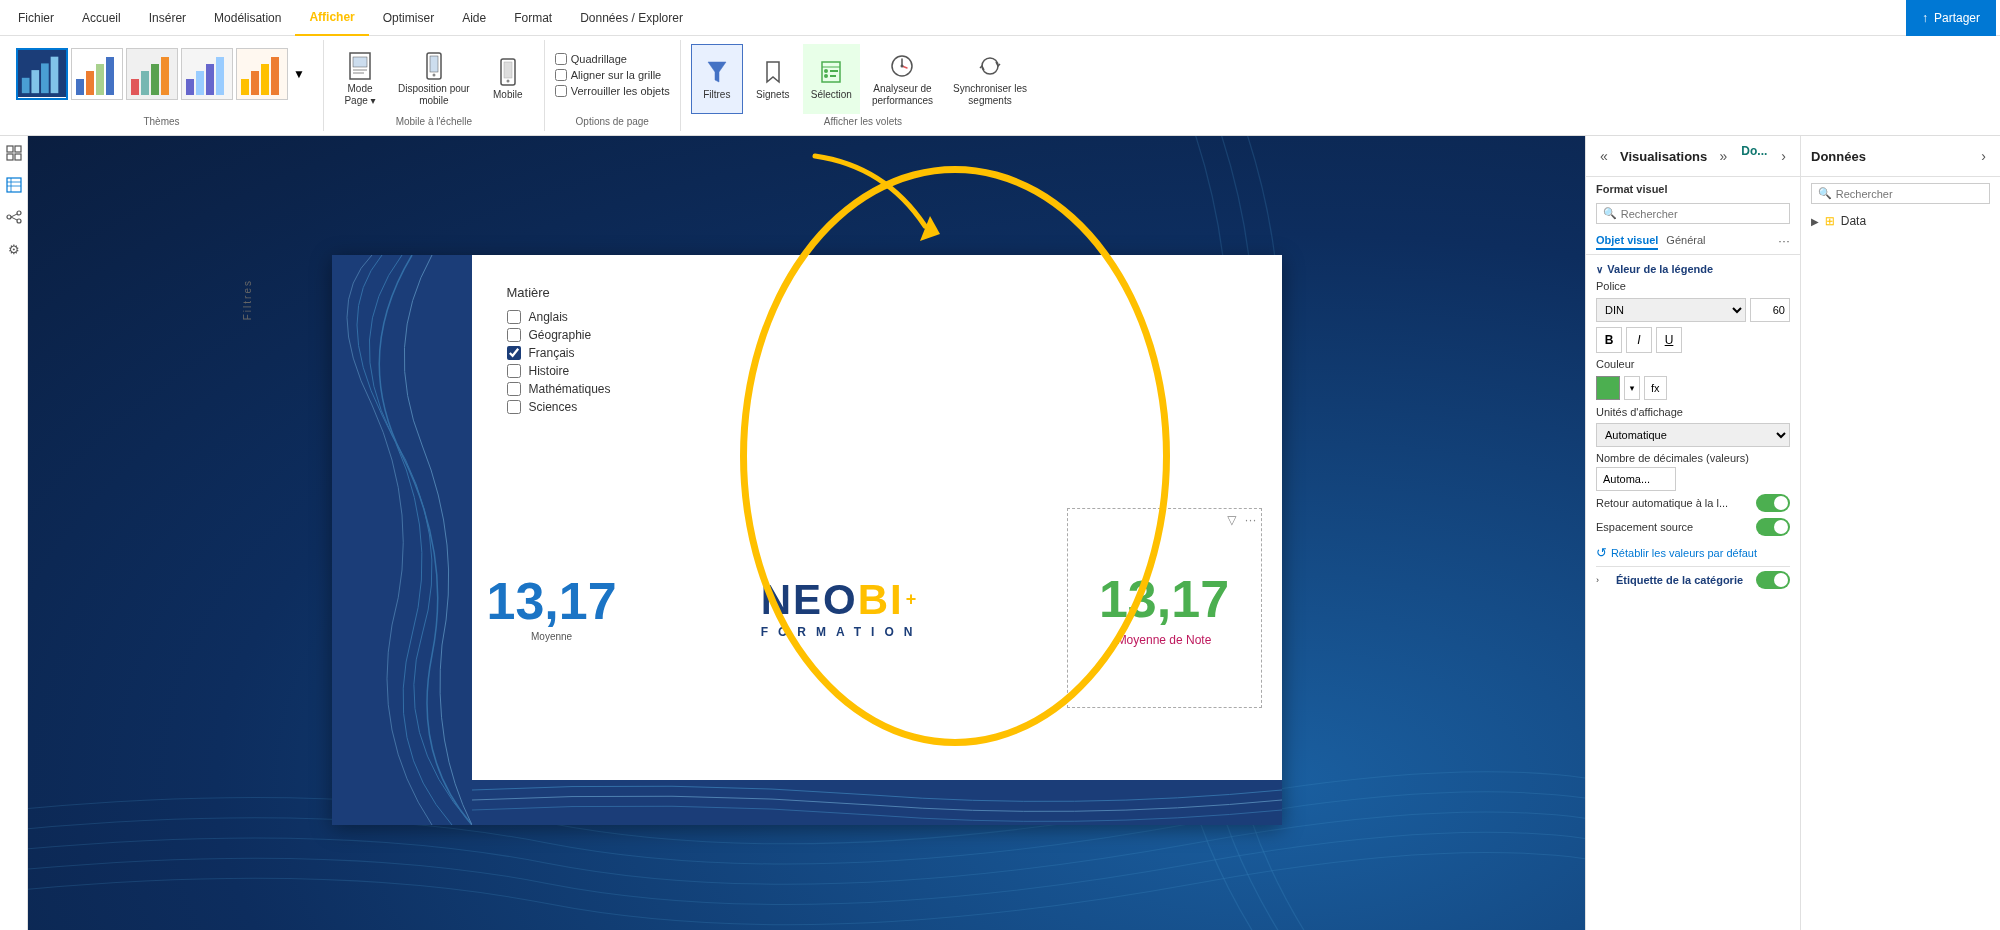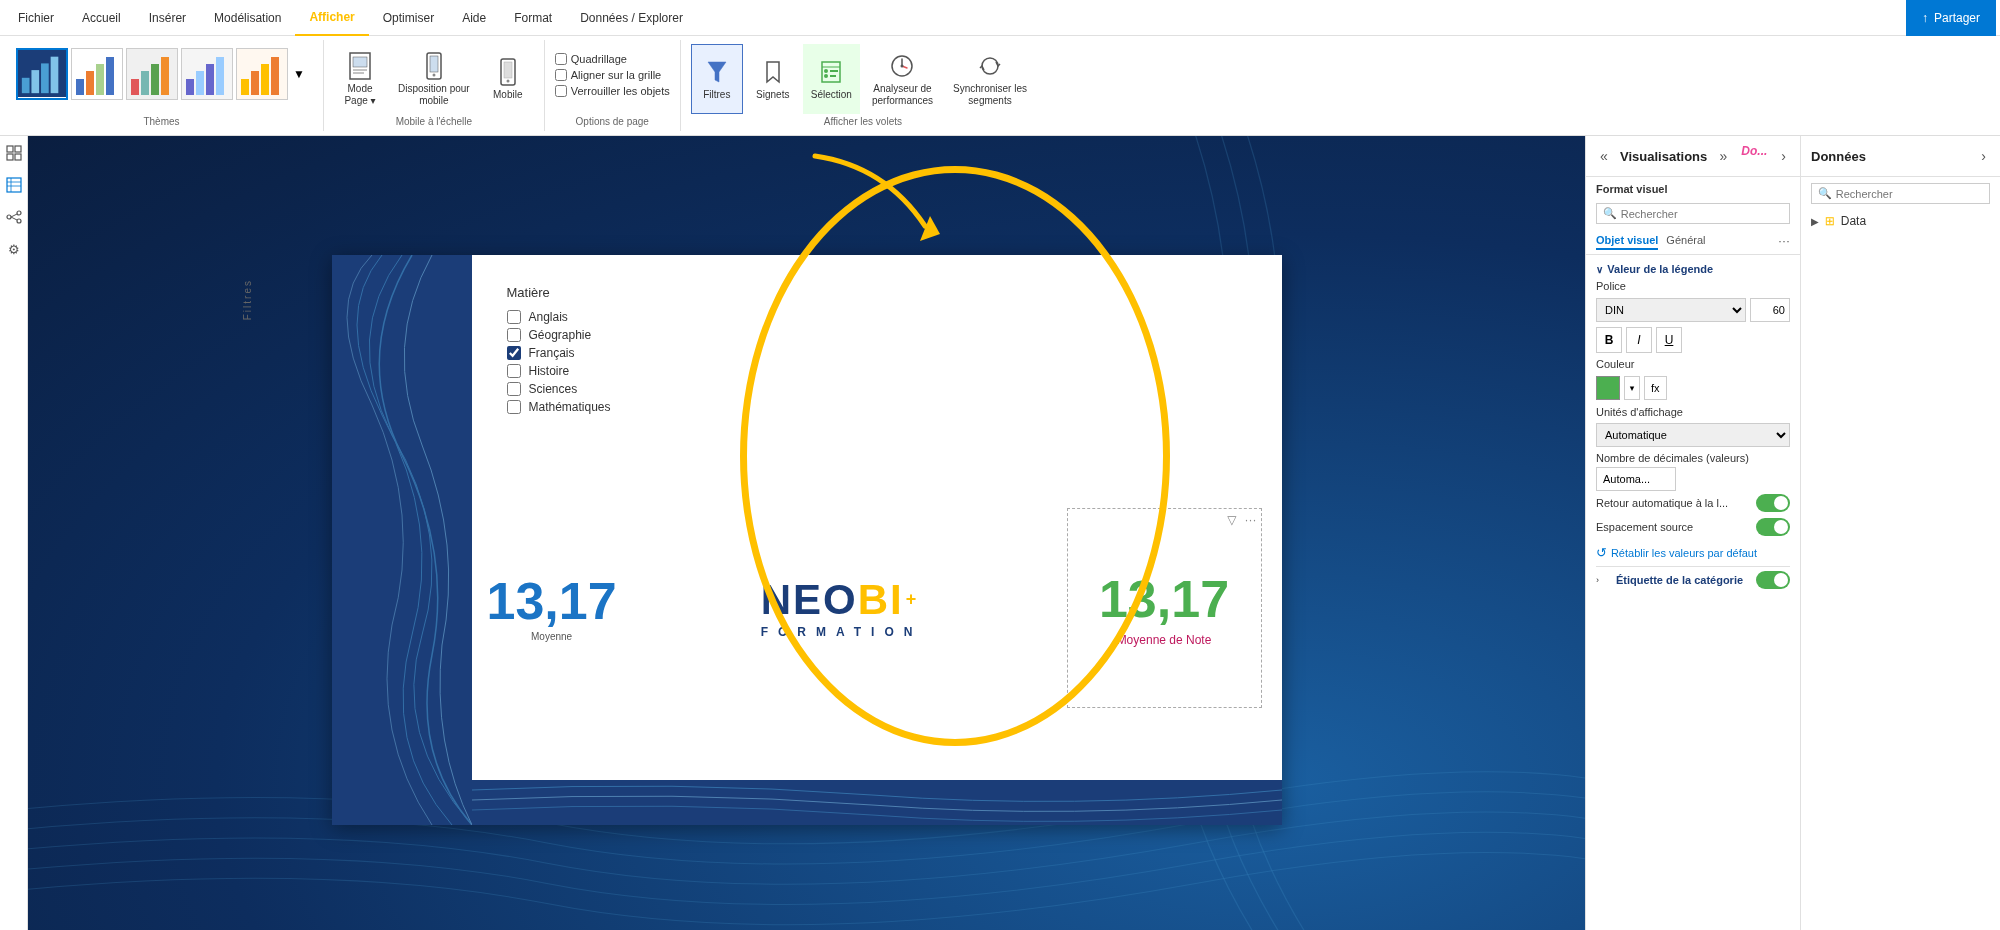--- a/index.html
+++ b/index.html
@@ -414,25 +414,25 @@
           <div class="matiere-item checked-item">
             <input type="checkbox" checked="" style="accent-color: rgb(27, 61, 120);"> 
               <span>Français</span>
           </div>
           <div class="matiere-item">
             <input type="checkbox" style=""> 
               <span>Histoire</span>
           </div>
           <div class="matiere-item">
             <input type="checkbox" style=""> 
-              <span>Sciences</span>
+              <span>Mathématiques</span>
           </div>
           <div class="matiere-item">
             <input type="checkbox" style=""> 
-              <span>Mathématiques</span>
+              <span>Sciences</span>
           </div>
         </div>
 
         <div style="display:flex;align-items:center;padding:10px 20px 10px 10px;gap:20px;flex:1;">
 
           <div class="stat-left">
             <div class="stat-value-blue">13,17</div>
             <div class="stat-label">Moyenne</div>
           </div>
 
@@ -466,21 +466,21 @@
   </div>
 
   <div class="right-panels">
 
     <div class="viz-panel">
       <div class="panel-header">
         <span class="collapse-arrow">«</span>
         <span class="panel-title">Visualisations</span>
         <div class="panel-header-icons">
           <span class="collapse-arrow">»</span>
-          <span style="font-size:12px;color:#ec4899;font-weight:600;cursor:pointer;padding:0 4px;font-style:italic;">Do...</span>
+          <span style="font-size:12px;color:#0f766e;font-weight:600;cursor:pointer;padding:0 4px;">Do...</span>
           <span class="collapse-arrow">›</span>
         </div>
       </div>
 
       <div class="panel-section-label">Format visuel</div>
 
 
       <div class="search-box">
         <span class="search-box-icon">🔍</span>
         <input type="text" placeholder="Rechercher" style="">

